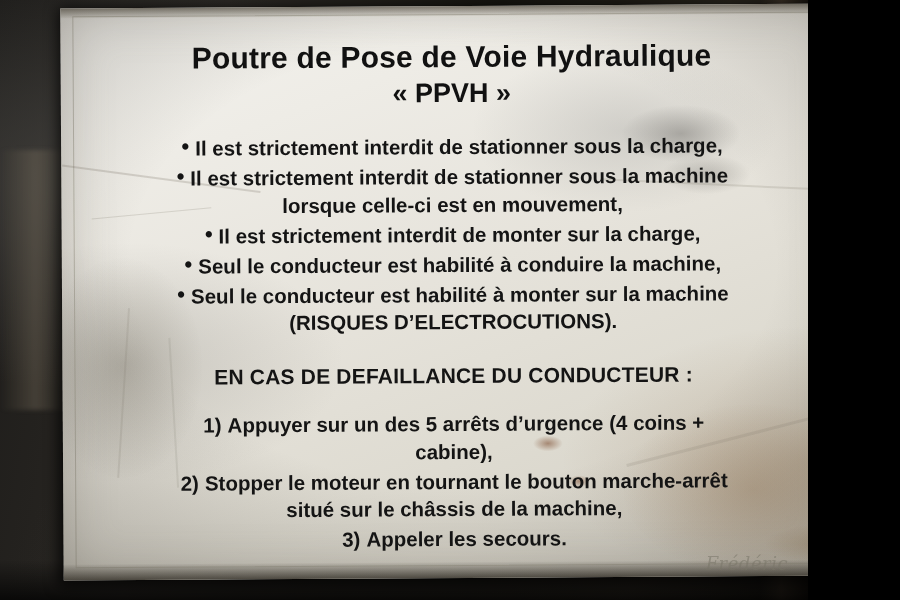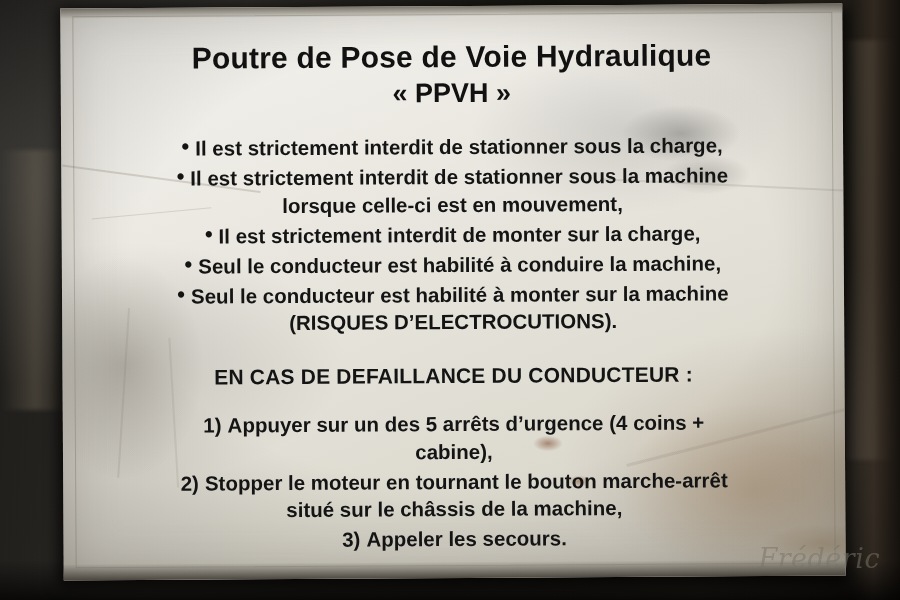--- a/index.html
+++ b/index.html
@@ -9,21 +9,21 @@
   }
   body {
     width: 900px;
     height: 600px;
     overflow: hidden;
     font-family: "Liberation Sans", sans-serif;
   }
 
   #scene {
     position: relative;
-    width: 900px;
+    width: 808px;
     height: 600px;
     background: #131313;
     overflow: hidden;
   }
 
   
   .wall {
     position: absolute;
     inset: 0;
     background:
@@ -174,21 +174,21 @@
   }
   .num { margin-right: 6px; }
 
   
   .watermark {
     position: absolute;
     right: 20px;
     bottom: 26px;
     font-family: "DejaVu Serif", serif;
     font-style: italic;
-    font-size: 27px;
+    font-size: 18px;
     color: rgba(120,116,104,0.55);
     letter-spacing: 0.5px;
     z-index: 6;
     white-space: nowrap;
     margin-top: 28px;
   }
 </style>
 </head>
 <body>
 

